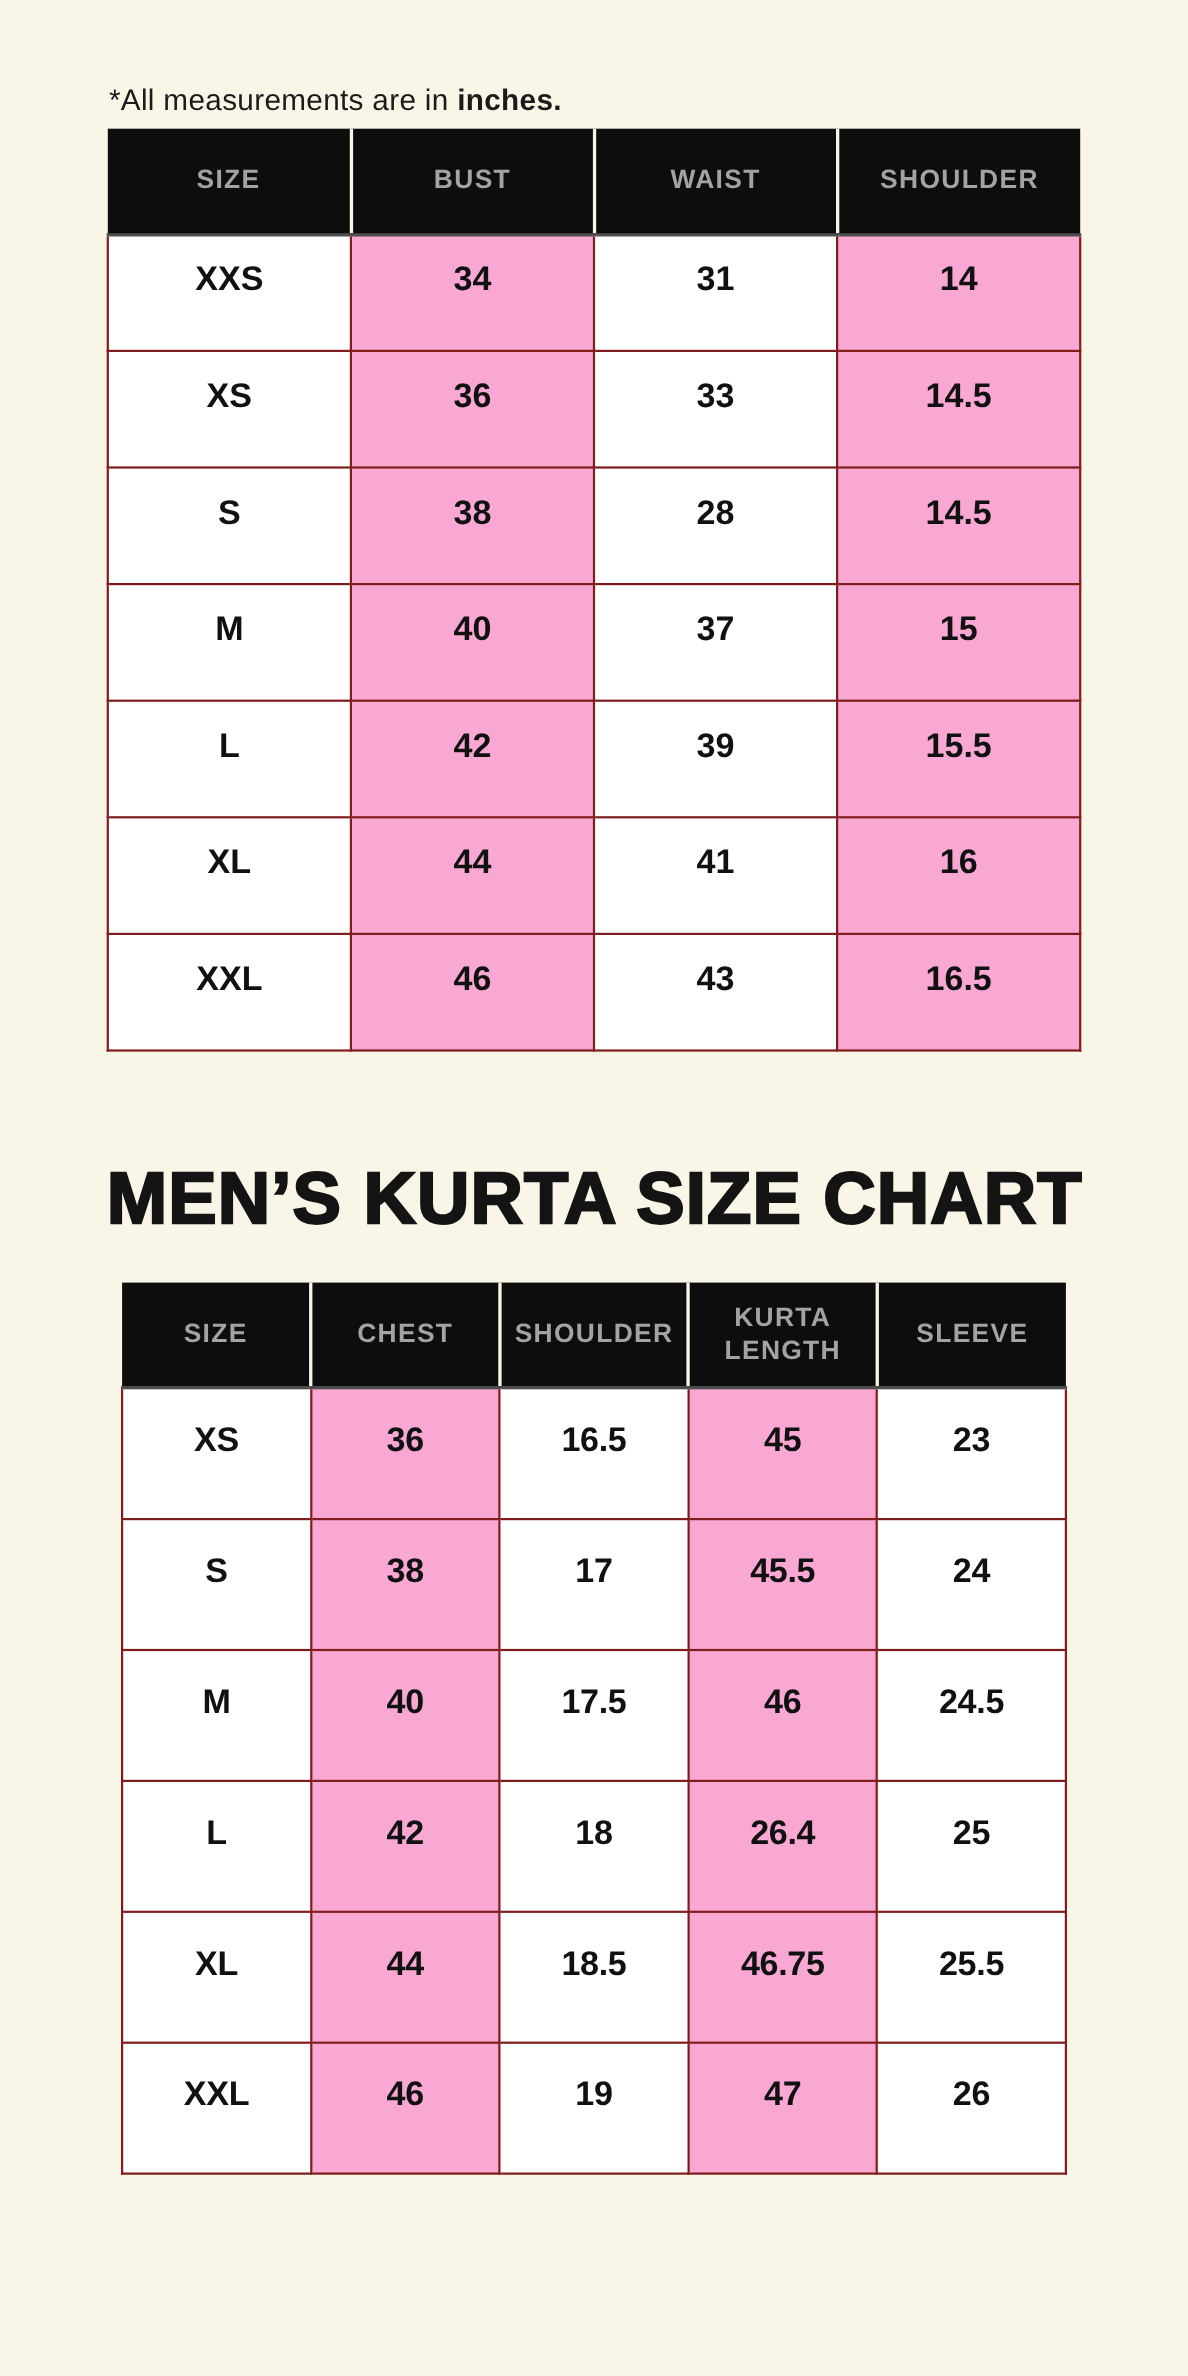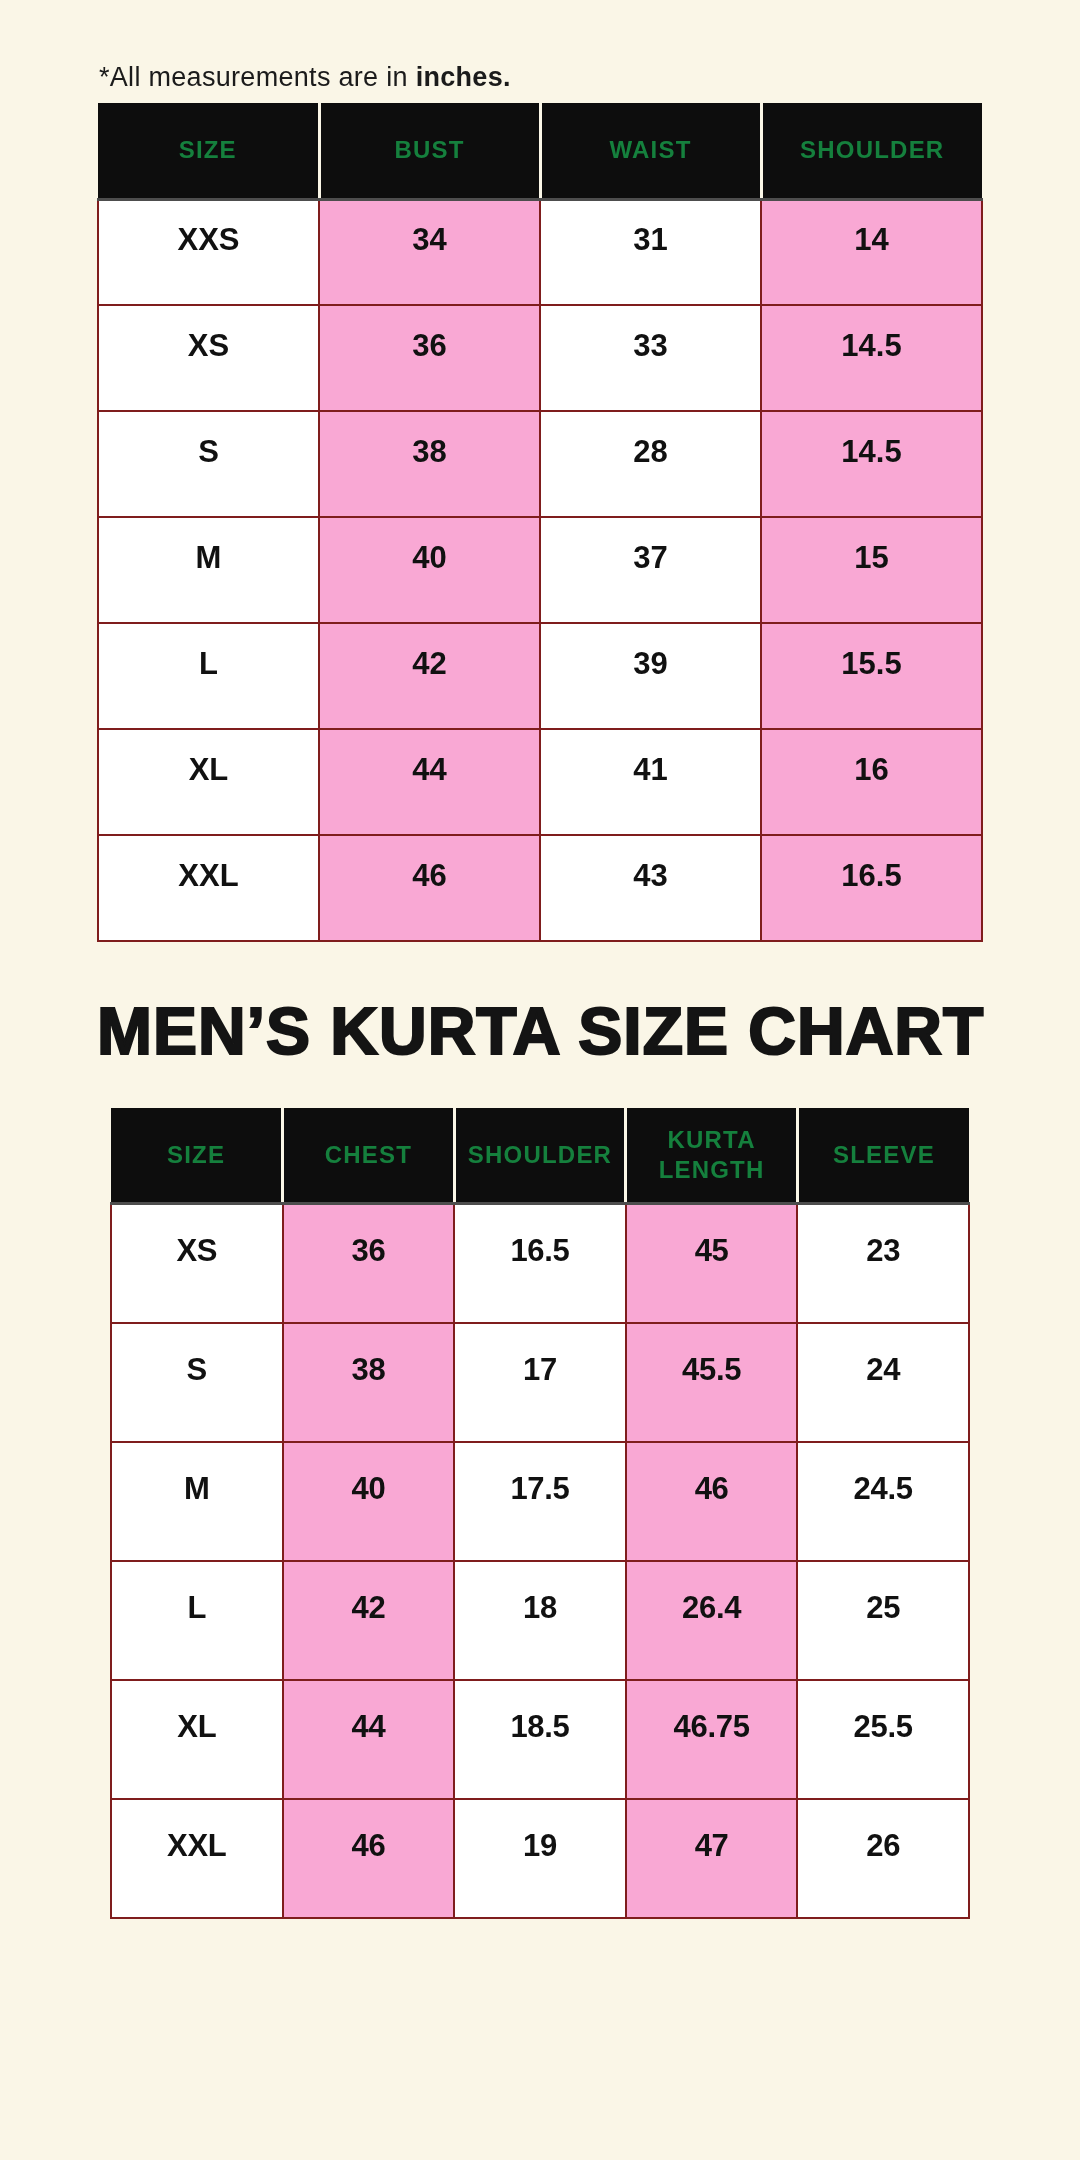--- a/index.html
+++ b/index.html
@@ -17,40 +17,40 @@
     margin: 0;
     font-weight: 700;
     text-align: center;
     color: #141414;
     -webkit-text-stroke: 2.2px #141414;
     letter-spacing: 1px;
     line-height: 1.25;
     white-space: nowrap;
   }
   .women-title { font-size: 58px; }
-  .men-title   { font-size: 66px; margin-top: 48px; }
+  .men-title   { font-size: 66px; margin-top: 92px; }
 
   .note {
-    margin: 16px 2px 10px;
+    margin: 30px 2px 10px;
     font-size: 27px;
     letter-spacing: 0.3px;
     color: #1b1b1b;
   }
   .note .bold { font-weight: 700; }
 
   table.size-table {
     border-collapse: collapse;
     table-layout: fixed;
     width: 100%;
   }
   table.men-table { width: 860px; margin: 35px auto 0; }
 
   .size-table th {
     background: #0D0D0D;
-    color: #15803d;
+    color: #a3a3a3;
     font-size: 24px;
     font-weight: 700;
     letter-spacing: 1.2px;
     text-align: center;
     vertical-align: middle;
     height: 96px;
     box-sizing: border-box;
     padding: 0 10px;
     line-height: 1.25;
     border-bottom: 3px solid #4d4d4d;

